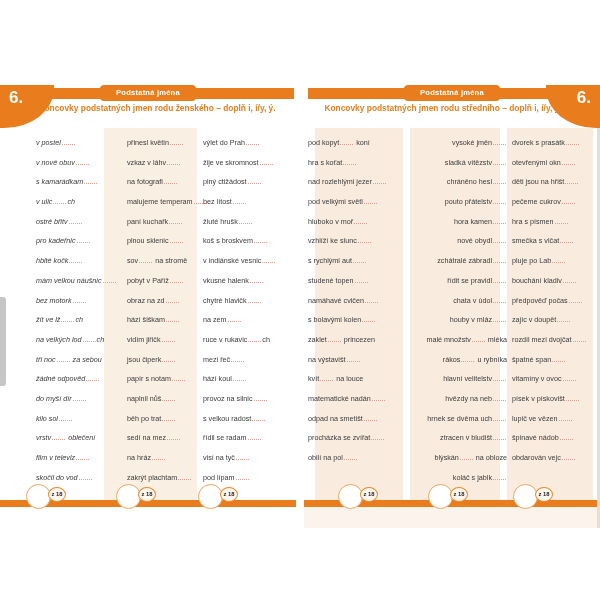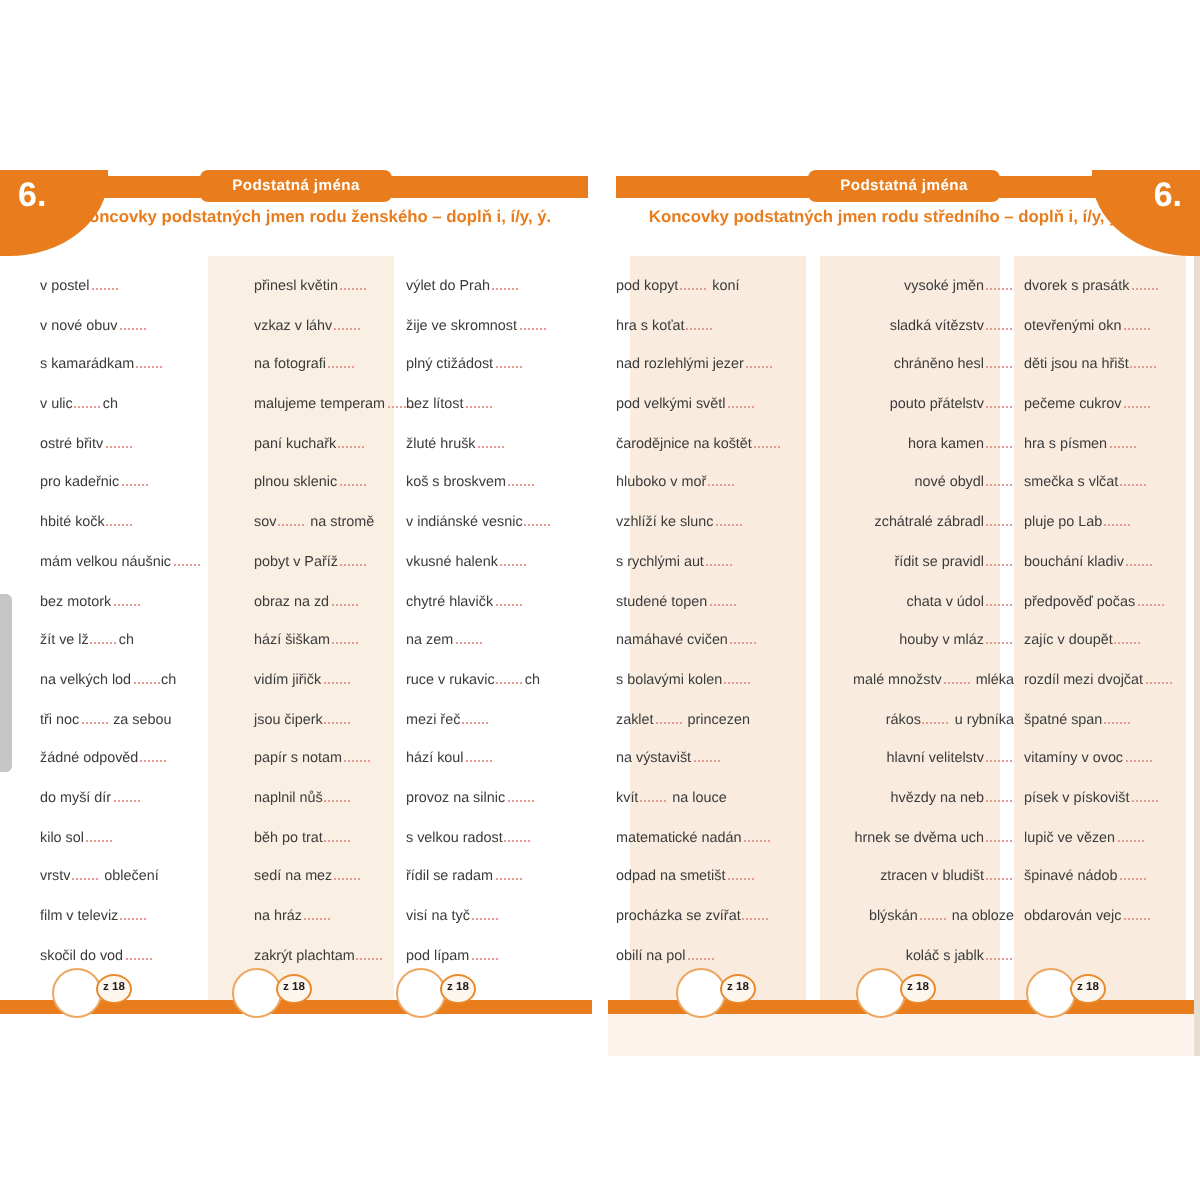--- a/index.html
+++ b/index.html
@@ -59,21 +59,21 @@
   <div class="page left">
     <div class="header-bar"></div>
     <div class="header-tab">Podstatná jména</div>
     <div class="badge bl">
       <span>6.</span>
     </div>
     <div class="subtitle">Koncovky podstatných jmen rodu ženského – doplň i, í/y, ý.</div>
 
     <div class="colbg" style="left:104px;width:93px;"></div>
 
-    <div class="col" style="left:20px;">
+    <div class="col" style="left:36px;font-style:italic;">
         <div class="item">v postel<span class="blank"></span></div>
         <div class="item">v nové obuv<span class="blank"></span></div>
         <div class="item">s kamarádkam<span class="blank"></span></div>
         <div class="item">v ulic<span class="blank"></span>ch</div>
         <div class="item">ostré břitv<span class="blank"></span></div>
         <div class="item">pro kadeřnic<span class="blank"></span></div>
         <div class="item">hbité kočk<span class="blank"></span></div>
         <div class="item">mám velkou náušnic<span class="blank"></span></div>
         <div class="item">bez motork<span class="blank"></span></div>
         <div class="item">žít ve lž<span class="blank"></span>ch</div>
@@ -153,21 +153,20 @@
 
     <div class="colbg" style="left:11px;width:88px;"></div>
     <div class="colbg" style="left:106px;width:90px;"></div>
     <div class="colbg" style="left:203px;width:86px;"></div>
 
     <div class="col" style="left:4px;">
         <div class="item">pod kopyt<span class="blank"></span> koní</div>
         <div class="item">hra s koťat<span class="blank"></span></div>
         <div class="item">nad rozlehlými jezer<span class="blank"></span></div>
         <div class="item">pod velkými světl<span class="blank"></span></div>
-        <div class="item">čarodějnice na koštět<span class="blank"></span></div>
         <div class="item">hluboko v moř<span class="blank"></span></div>
         <div class="item">vzhlíží ke slunc<span class="blank"></span></div>
         <div class="item">s rychlými aut<span class="blank"></span></div>
         <div class="item">studené topen<span class="blank"></span></div>
         <div class="item">namáhavé cvičen<span class="blank"></span></div>
         <div class="item">s bolavými kolen<span class="blank"></span></div>
         <div class="item">zaklet<span class="blank"></span> princezen</div>
         <div class="item">na výstavišt<span class="blank"></span></div>
         <div class="item">kvít<span class="blank"></span> na louce</div>
         <div class="item">matematické nadán<span class="blank"></span></div>

